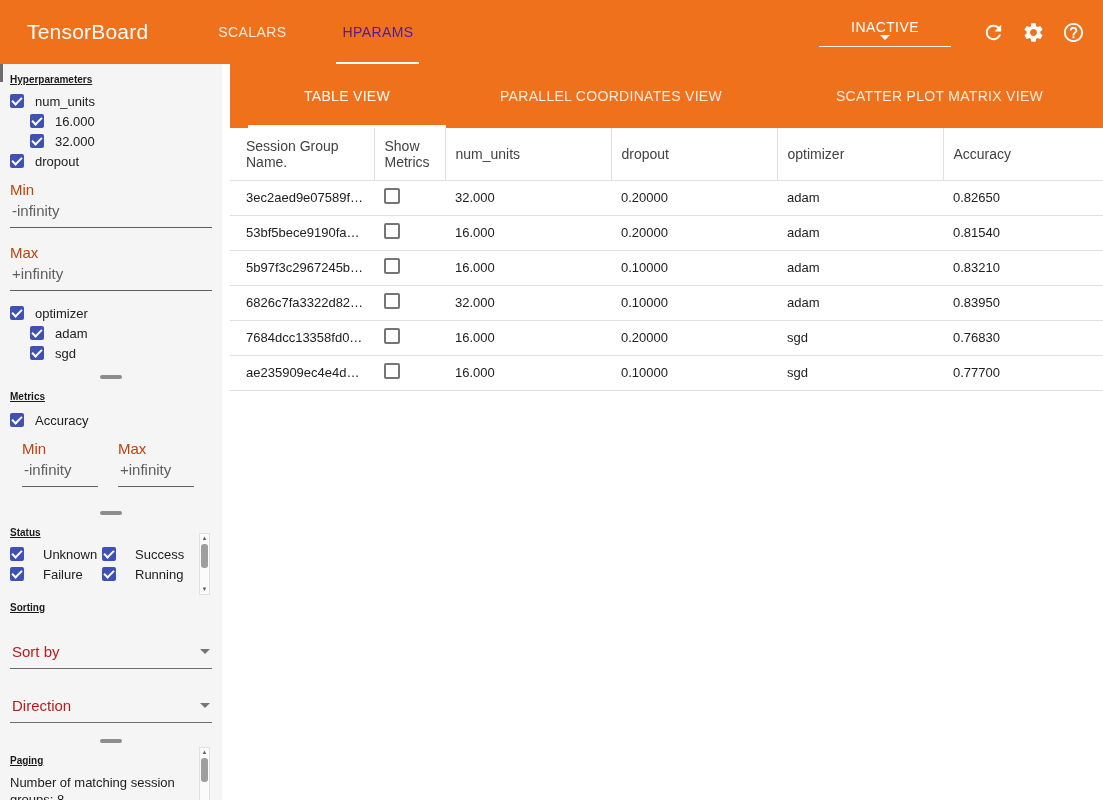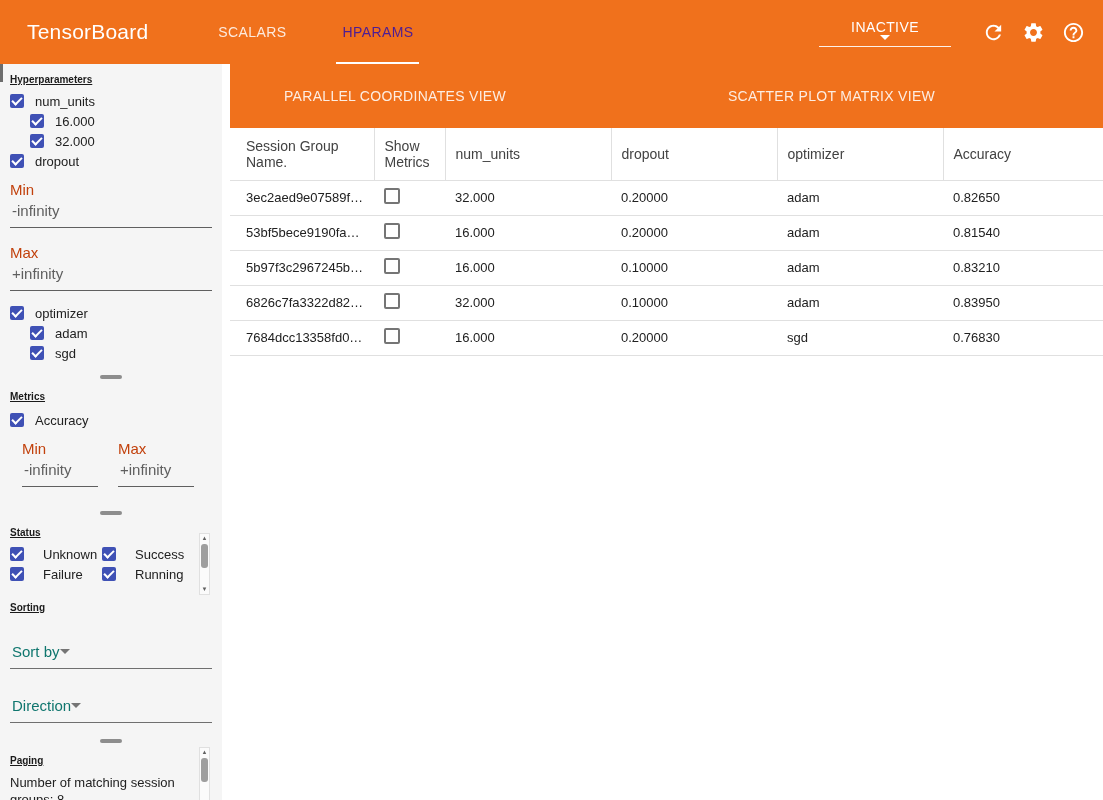--- a/index.html
+++ b/index.html
@@ -79,23 +79,23 @@
   #sec-metrics { padding-top:12px; }
   #sec-metrics .section-title { margin-bottom:8px; }
   .minmax-row { display:flex; gap:20px; margin:2px 0 0 12px; }
   .minmax-col { width:76px; }
   .minmax-col .field-label { margin-top:8px; }
   #sec-status { padding-top:12px; }
   .status-grid { display:flex; flex-wrap:wrap; width:192px; }
   .status-item { display:flex; align-items:center; gap:19px; width:92px; height:20px; cursor:pointer; }
   .status-item:nth-child(even) { width:90px; }
   #sec-sorting { padding-top:18px; }
-  .select-line { display:flex; align-items:center; 
+  .select-line { display:flex; align-items:center; justify-content:space-between;
                  border-bottom:1px solid #6f6f6f; padding:4px 2px 8px 2px; font-size:15px;
-                 color:#0f766e; cursor:pointer; }
+                 color:#b91c1c; cursor:pointer; }
   .select-line.sortby { margin-top:26px; }
   .select-line.direction { margin-top:24px; }
   .select-arrow { width:0; height:0; border-left:5px solid transparent;
                   border-right:5px solid transparent; border-top:5px solid #757575; }
   #sec-paging { padding-top:12px; }
   .paging-summary { margin-top:8px; max-width:180px; font-size:13px; line-height:17px; color:#212121; }
 
   
   .mini-scrollbar { position:absolute; right:12px; width:11px; background:#fbfbfb;
                     border:1px solid #e0e0e0; display:flex; flex-direction:column;
@@ -248,20 +248,21 @@
       <div class="mini-scrollbar" id="paging-scrollbar">
         <div class="sb-arrow">▲</div>
         <div class="sb-thumb"></div>
         <div class="sb-spacer"></div>
       </div>
     </div>
   </aside>
 
   <main class="main">
     <div class="view-tabs">
+      <div class="view-tab t1 active">TABLE VIEW</div>
       <div class="view-tab t2">PARALLEL COORDINATES VIEW</div>
       <div class="view-tab t3">SCATTER PLOT MATRIX VIEW</div>
     </div>
 
     <table>
       <colgroup>
         <col class="c-name">
           <col class="c-show">
           <col class="c-units">
           <col class="c-drop">
@@ -312,16 +313,24 @@
           <td>0.83950</td>
         </tr>
         <tr>
           <td>7684dcc13358fd0…</td>
           <td><span class="cb-empty"></span></td>
           <td>16.000</td>
           <td>0.20000</td>
           <td>sgd</td>
           <td>0.76830</td>
         </tr>
+        <tr>
+          <td>ae235909ec4e4d…</td>
+          <td><span class="cb-empty"></span></td>
+          <td>16.000</td>
+          <td>0.10000</td>
+          <td>sgd</td>
+          <td>0.77700</td>
+        </tr>
       </tbody>
     </table>
   </main>
 </div>
 
 </body></html>

